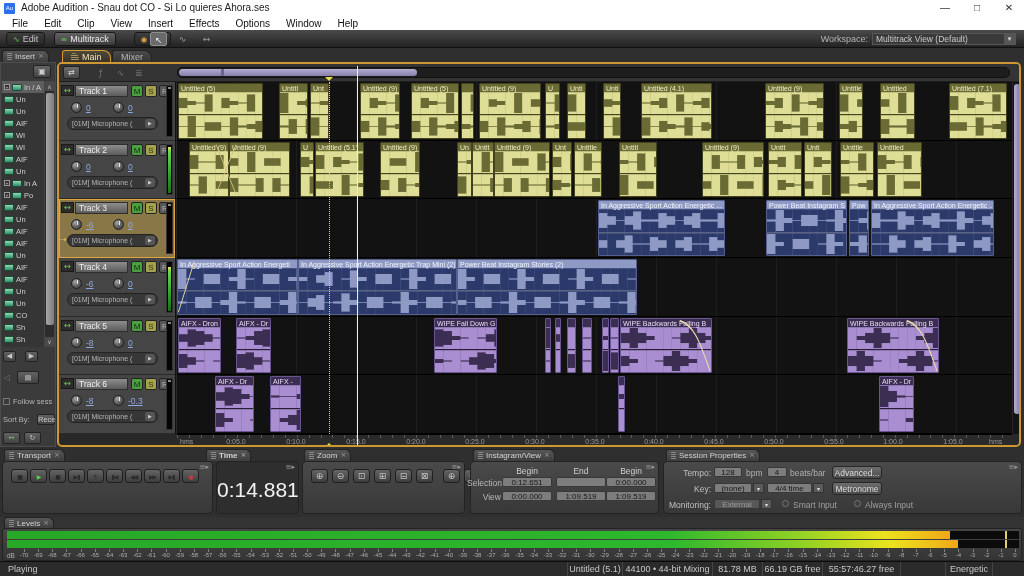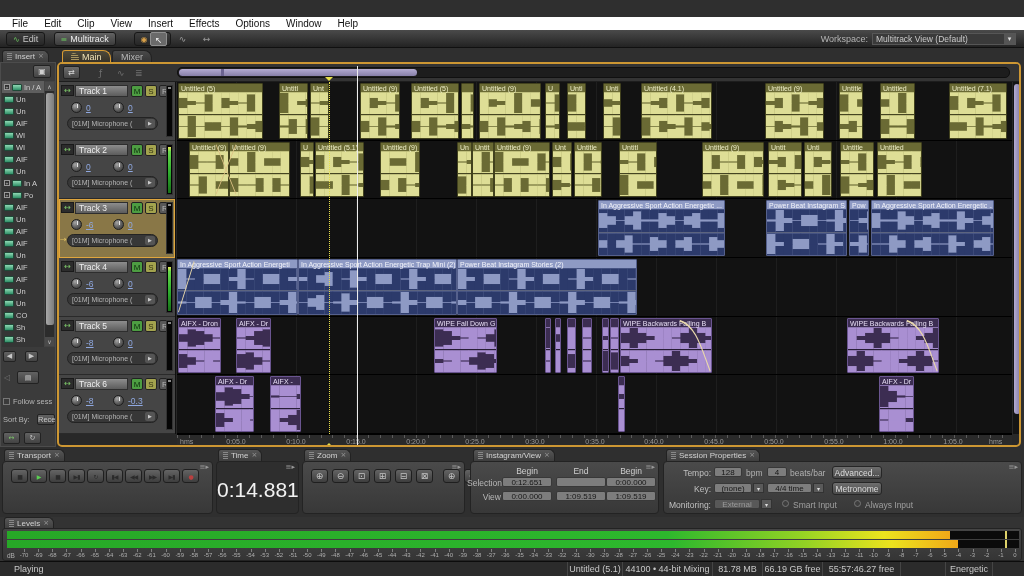--- a/index.html
+++ b/index.html
@@ -168,28 +168,35 @@
     background:linear-gradient(90deg,#27a827 0%,#2db82d 70%,#93d224 84%,#ece31e 93%,#f0a818 100%); }
   .lbar .peak { position:absolute; top:0; bottom:0; width:2px; background:#ded26a; }
   #lscale { position:absolute; left:4px; top:20px; width:1012px; height:12px; }
   .ltick { position:absolute; top:0; width:1px; height:3px; background:#808080; }
   .llabel { position:absolute; top:3px; width:20px; margin-left:-10px; text-align:center; font-size:6px; color:#aeaeae; }
   #db-unit { position:absolute; left:0px; top:3px; font-size:6.5px; color:#aeaeae; }
 
   
   #statusbar { left:0; top:561px; width:1024px; height:15px; background:#2b2b2b; border-top:1px solid #0c0c0c;
     display:flex; align-items:center; font-size:9px; color:#c8c8c8; }
-  #status-left { padding-left:14px; flex:1; }
+  #status-left { padding-left:8px; flex:1; }
   .scell { height:15px; line-height:14px; text-align:center; border-left:1px solid #454545; overflow:hidden; white-space:nowrap; }
 </style>
 </head>
 <body>
 
 <div id="root">
 
+  <div id="titlebar" class="abs">
+    <div id="appicon" class="abs">Au</div>
+    <div id="apptitle" class="abs">Adobe Audition - Snau dot CO - Si Lo quieres Ahora.ses</div>
+    <div class="winbtn abs" style="right:64px;">—</div>
+    <div class="winbtn abs" style="right:32px;">□</div>
+    <div class="winbtn abs" style="right:0;">✕</div>
+  </div>
 
   <div id="menubar" class="abs">
       <span class="menu-item">File</span>
       <span class="menu-item">Edit</span>
       <span class="menu-item">Clip</span>
       <span class="menu-item">View</span>
       <span class="menu-item">Insert</span>
       <span class="menu-item">Effects</span>
       <span class="menu-item">Options</span>
       <span class="menu-item">Window</span>
@@ -1201,21 +1208,21 @@
       <div class="tpbtn abs ico" style="left: 46px; color: rgb(43, 43, 43);">▮▮</div>
       <div class="tpbtn abs ico" style="left: 65px; color: rgb(43, 43, 43);">▶▮</div>
       <div class="tpbtn abs ico" style="left: 84px; color: rgb(43, 43, 43);">↻</div>
       <div class="tpbtn abs ico" style="left: 103px; color: rgb(43, 43, 43);">▮◀</div>
       <div class="tpbtn abs ico" style="left: 122px; color: rgb(43, 43, 43);">◀◀</div>
       <div class="tpbtn abs ico" style="left: 141px; color: rgb(43, 43, 43);">▶▶</div>
       <div class="tpbtn abs ico" style="left: 160px; color: rgb(43, 43, 43);">▶▮</div>
       <div class="tpbtn abs ico" style="left: 179px; color: rgb(184, 64, 64);">●</div>
     </div>
 
-  <div class="ptab dtab" style="left:218px;">
+  <div class="ptab dtab" style="left:206px;font-weight:bold;">
     <span class="grip"></span>
     <span>Time</span>
     <span class="x ico">×</span>
   </div>
   <div class="dockpanel abs" style="left:216px; width:83px; background:#2e2e2e;">
     <span class="pmenu ico">≡▸</span>
     <div id="time-value" class="abs">0:14.881</div>
   </div>
 
   <div class="ptab dtab" style="left:304px;">

